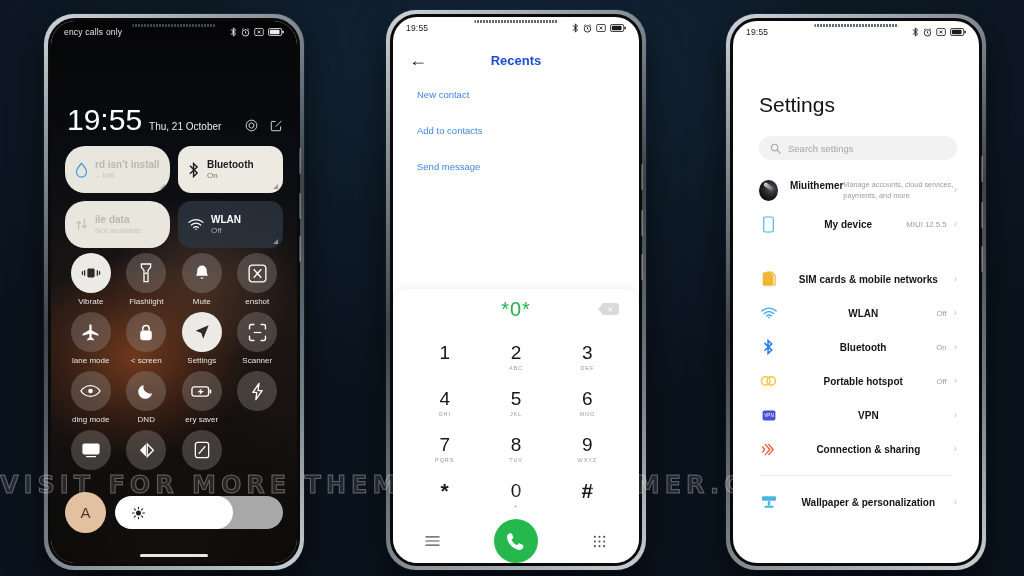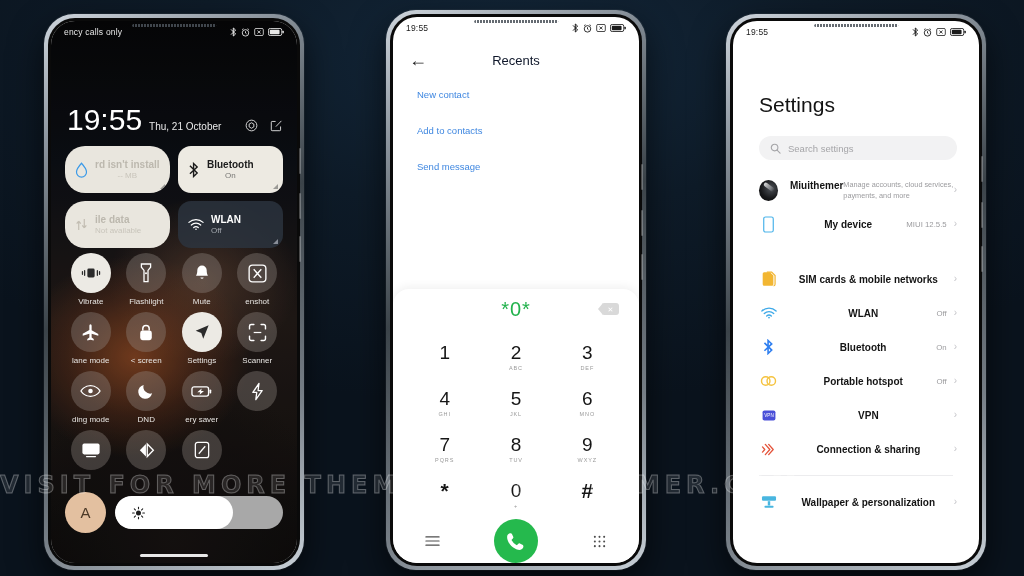--- a/index.html
+++ b/index.html
@@ -56,21 +56,21 @@
     display:grid;grid-template-columns:1fr 1fr;gap:8px;}
   .tile{height:47px;border-radius:13px;position:relative;padding:0 10px;box-sizing:border-box;
     display:flex;align-items:center;gap:7px;overflow:hidden;}
   .tile.on{background:#edeae2;}
   .tile.dim{background:#e9e6de;border-radius:20px;}
   .tile.dark{background:rgba(44,52,64,.82);}
   .tile-txt{display:flex;flex-direction:column;line-height:1.22;min-width:0;}
   .tile-t{font-size:10px;font-weight:600;}
   .tile-s{font-size:8px;opacity:.72;}
   .tile.on .tile-t,.tile.dim .tile-t{color:#1d1d1d;}
-  .tile.on .tile-s,.tile.dim .tile-s{color:#4a4a4a;text-align:center;}
+  .tile.on .tile-s,.tile.dim .tile-s{color:#4a4a4a;}
   .tile.dark .tile-t{color:#fff;}
   .tile.dark .tile-s{color:#d3d7dd;}
   .tile.faded .tile-t,.tile.faded .tile-s{color:#bcb8ae;}
   .tile-corner{position:absolute;right:5px;bottom:4px;width:0;height:0;
     border-left:5px solid transparent;border-bottom:5px solid rgba(90,90,90,.55);}
   .tile.dark .tile-corner{border-bottom-color:rgba(200,205,215,.6);}
   .cc-grid{position:absolute;top:232px;left:12px;right:12px;z-index:5;
     display:grid;grid-template-columns:repeat(4,1fr);row-gap:6px;}
   .qs{display:flex;flex-direction:column;align-items:center;gap:4px;}
   .qs-ic{width:40px;height:40px;border-radius:50%;display:flex;align-items:center;justify-content:center;
@@ -86,21 +86,21 @@
   .slider-ic{position:absolute;left:17px;top:50%;transform:translateY(-50%);}
   .homebar{position:absolute;bottom:6px;left:50%;transform:translateX(-50%);
     width:68px;height:3px;border-radius:3px;background:#e8e8e8;z-index:6;}
   
   #p2{left:386px;top:10px;width:252px;height:552px;}
   #p2 .screen{background:#fff;}
   #p2 .statusbar{color:#1b1b1b;}
   .dl-head{position:absolute;top:22px;left:0;right:0;height:42px;display:flex;align-items:center;
     padding:0 16px;box-sizing:border-box;}
   .dl-back{font-size:18px;color:#222;line-height:1;width:22px;}
-  .dl-title{flex:1;text-align:center;font-size:13px;font-weight:400;color:#0f172a;margin-left:-22px;}
+  .dl-title{flex:1;text-align:center;font-size:13px;font-weight:700;color:#1d4ed8;margin-left:-22px;}
   .dl-links{position:absolute;top:72px;left:24px;right:18px;}
   .dl-link{font-size:9.5px;color:#3f87e0;margin-bottom:25px;}
   .keypanel{position:absolute;left:0;right:0;bottom:0;top:272px;background:#fff;
     border-radius:16px 16px 24px 24px;box-shadow:0 -3px 9px rgba(0,0,0,.055);}
   .dl-numrow{position:relative;height:40px;display:flex;align-items:center;justify-content:center;}
   .dl-num{font-size:20px;color:#22b24c;letter-spacing:1px;font-weight:400;}
   .dl-del{position:absolute;right:20px;top:50%;transform:translateY(-50%);width:17px;height:12px;
     background:#d9d9d9;border-radius:2px 3px 3px 2px;display:flex;align-items:center;justify-content:center;}
   .dl-del:before{content:"";position:absolute;left:-4px;top:0;border-top:6px solid transparent;
     border-bottom:6px solid transparent;border-right:5px solid #d9d9d9;}

